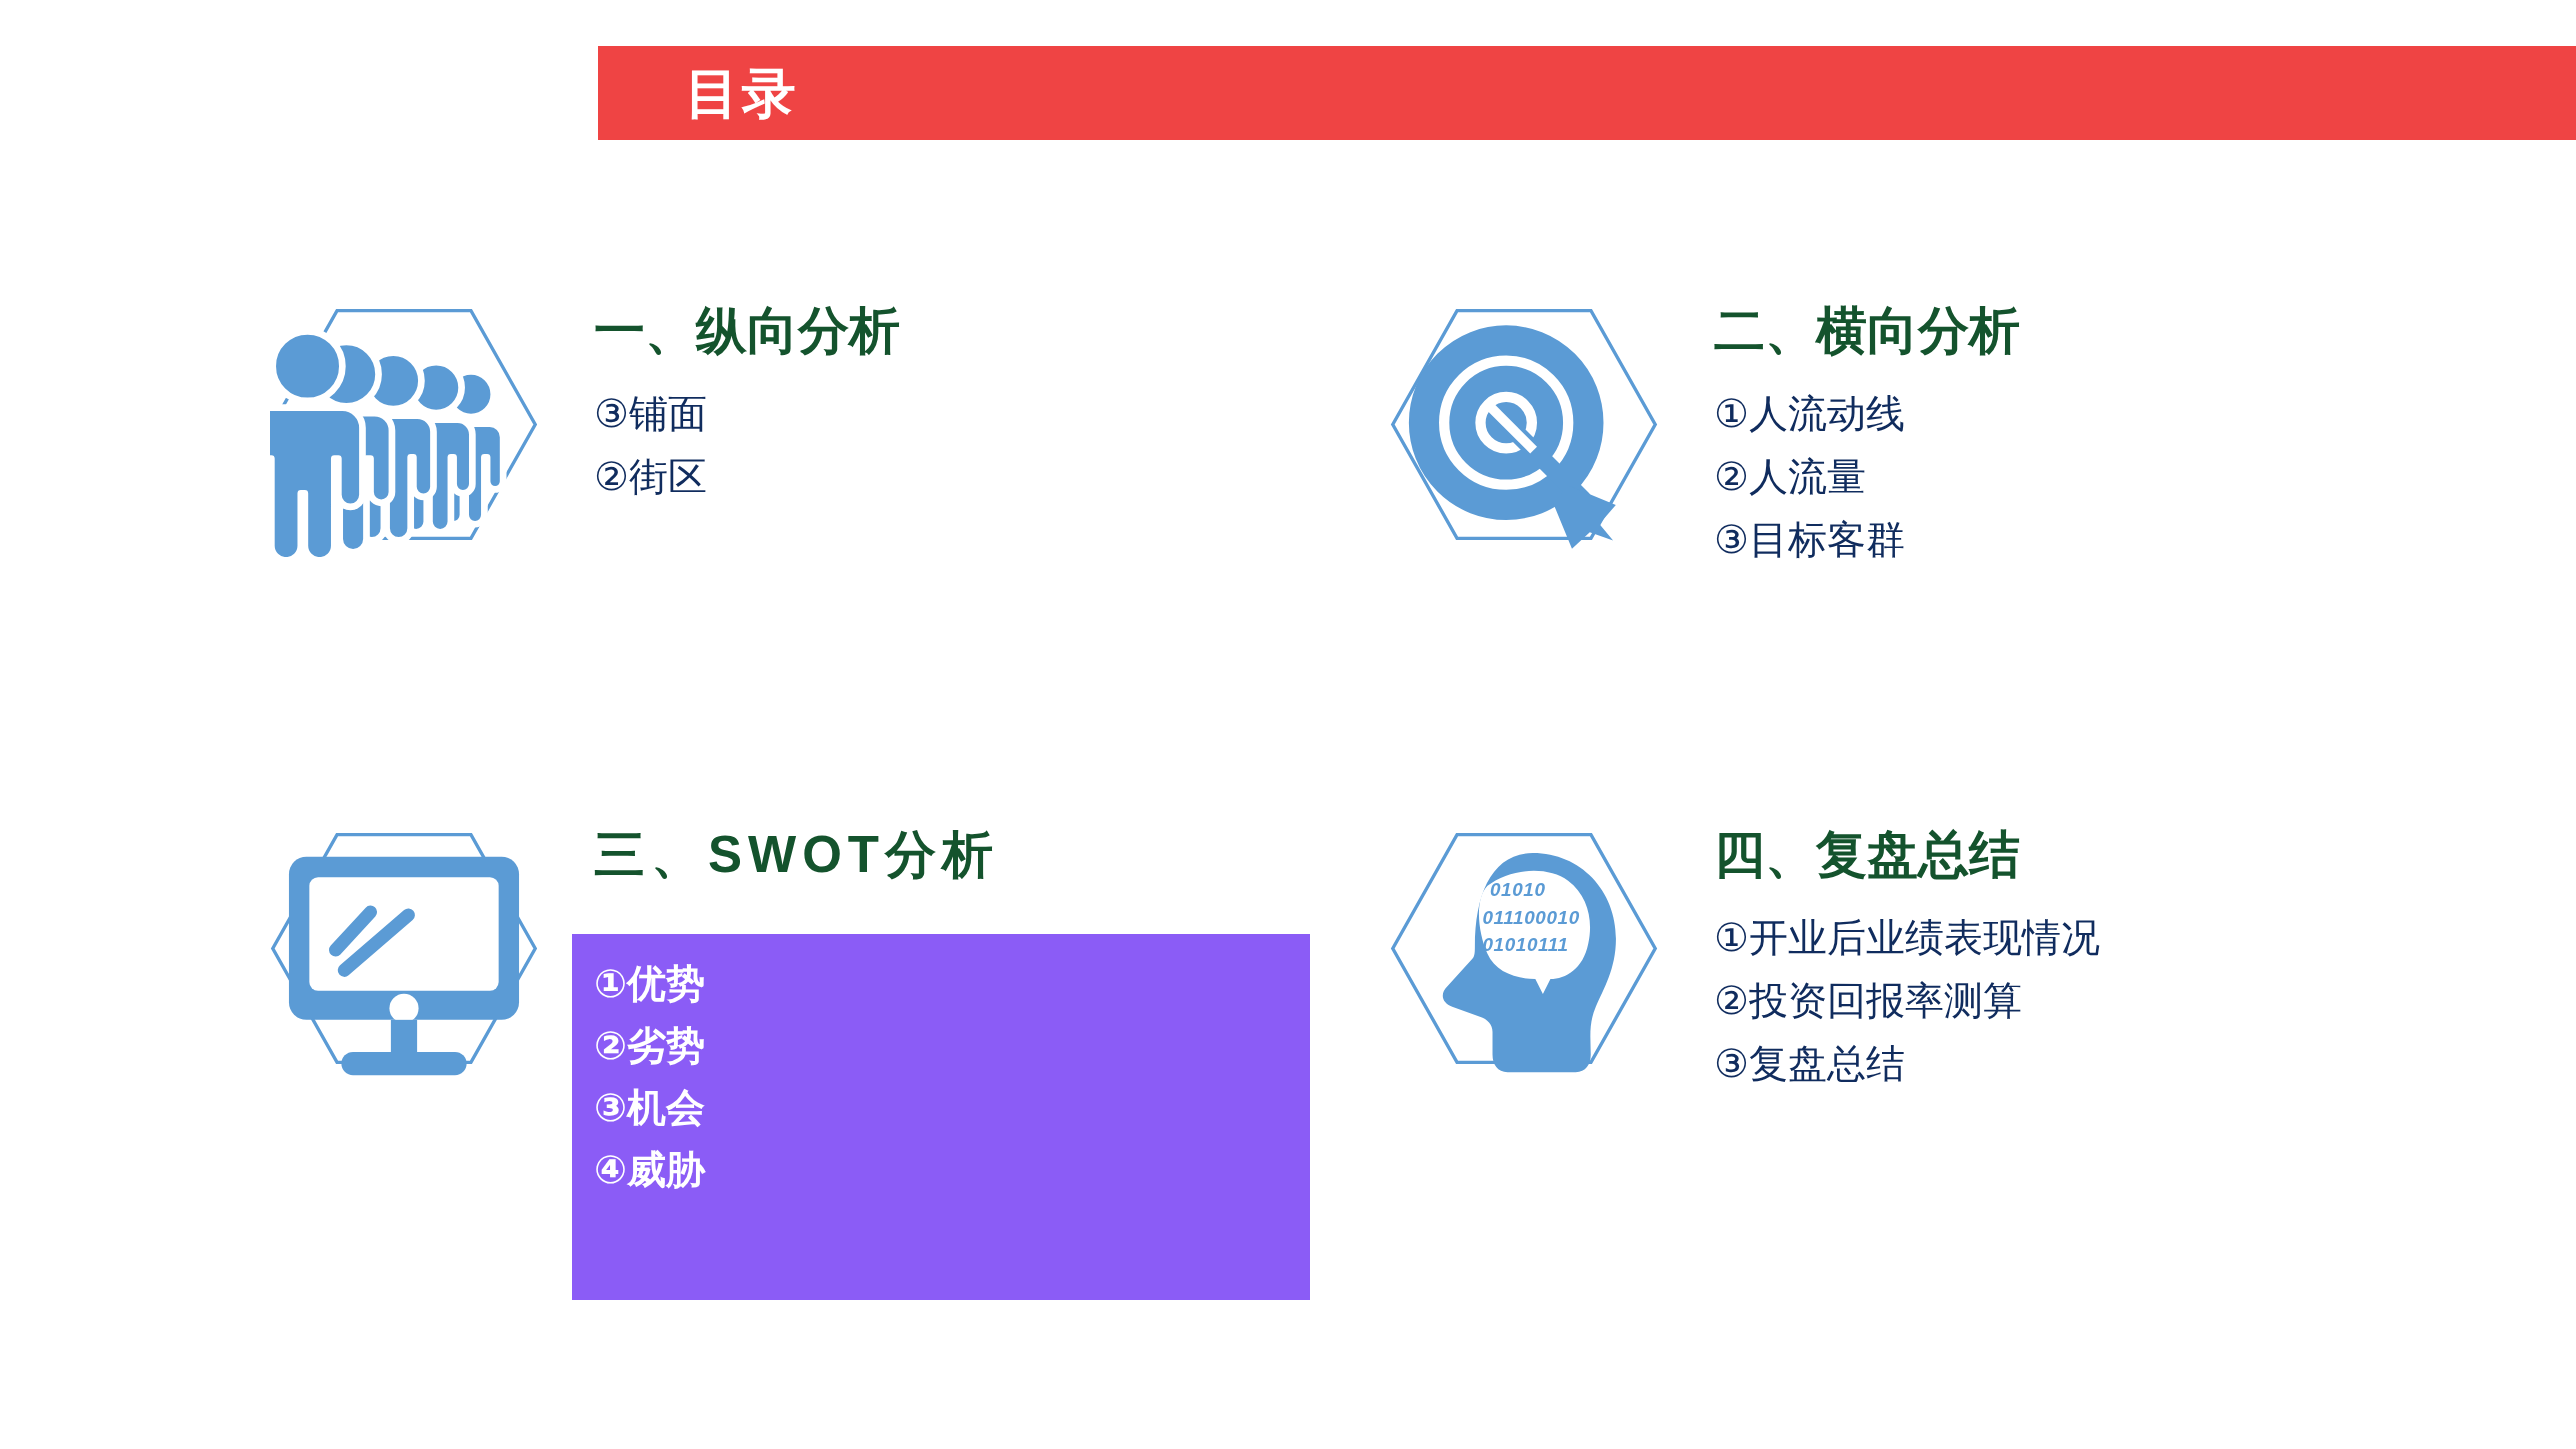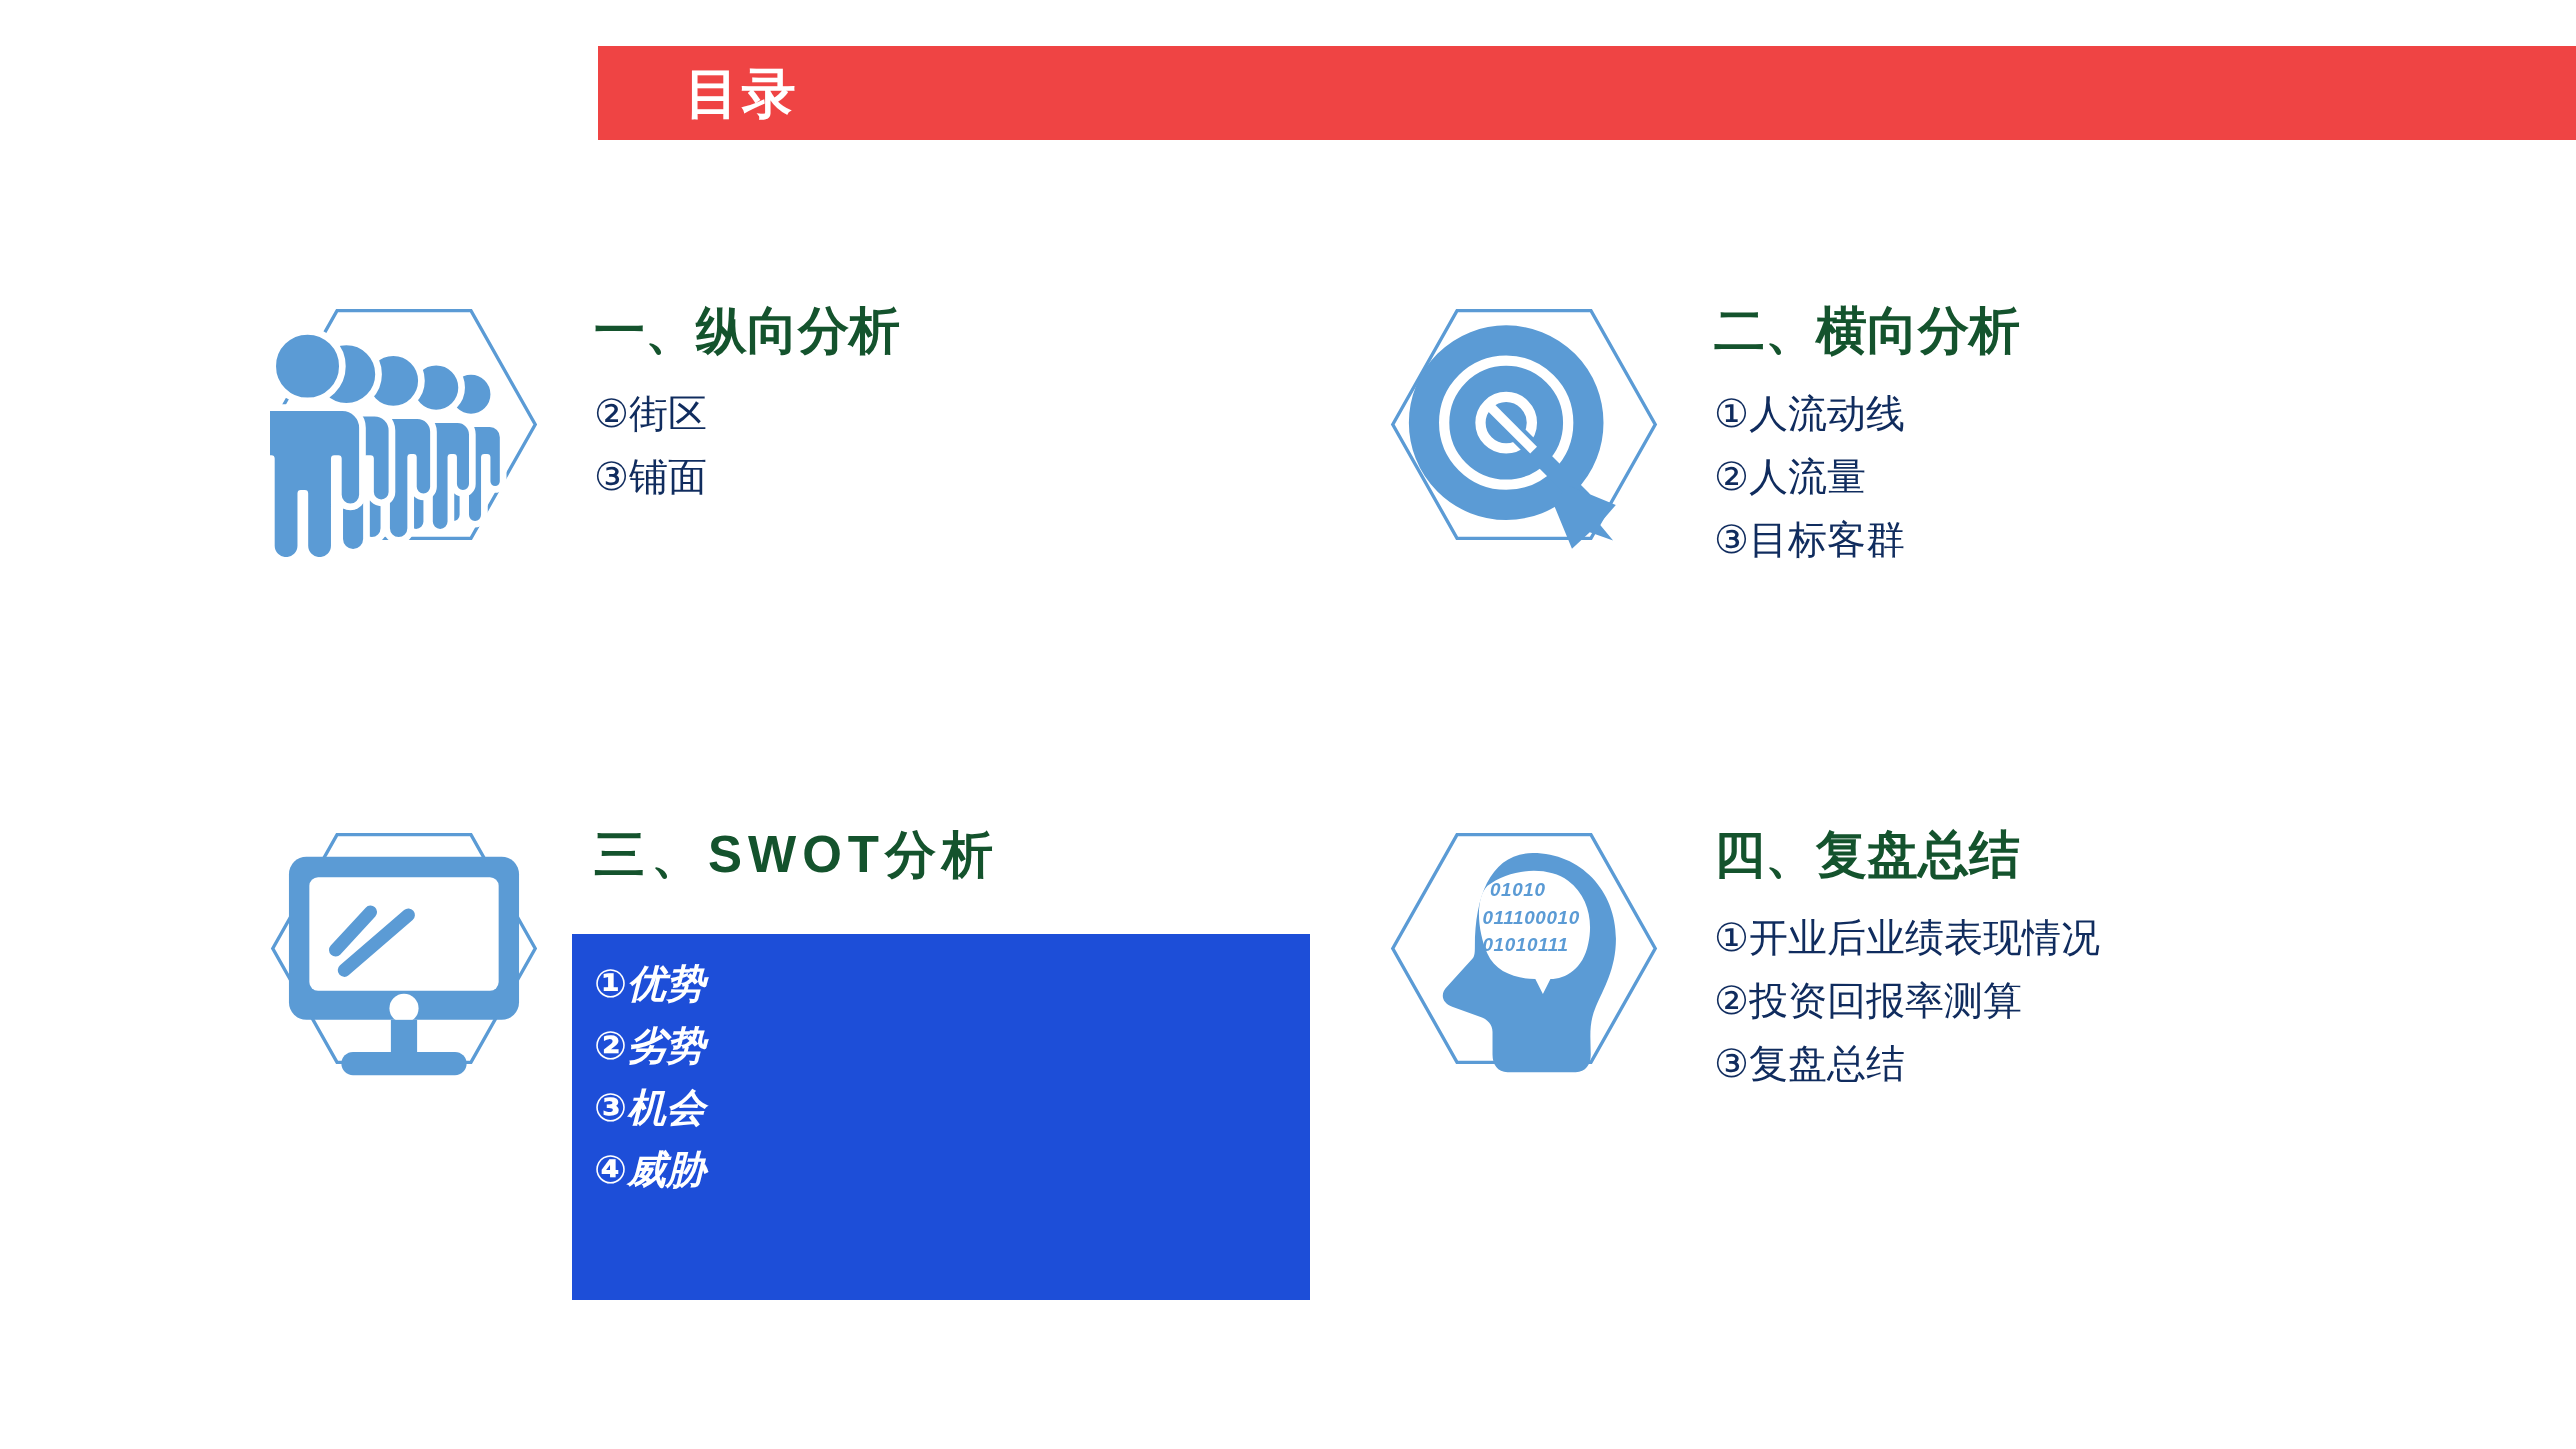--- a/index.html
+++ b/index.html
@@ -96,22 +96,21 @@
   }
   .section-list li { margin: 0; padding: 0; }
 
   
   #swot-block {
     position: absolute;
     left: 572px;
     top: 934px;
     width: 738px;
     height: 366px;
-    background: #1d4ed8;
-    font-style: italic;
+    background: #8b5cf6;
   }
   #swot-block .section-list {
     position: absolute;
     left: 22px;
     top: 0;
     padding-top: 19px;
     color: #ffffff;
     font-weight: bold;
     font-size: 39px;
     line-height: 62px;
@@ -154,22 +153,22 @@
             <circle cx="28" cy="27" r="26"></circle>
             <path d="M2 58 h52 a15 15 0 0 1 15 15 v50 a9 9 0 0 1 -18 0 v-27 h-3 v65 a11 11 0 0 1 -22 0 v-39 h-3 v39 a11 11 0 0 1 -22 0 v-65 h-3 v27 a9 9 0 0 1 -18 0 v-50 a15 15 0 0 1 15 -15 z"></path>
           </g>
         </g>
       </svg>
     </div>
   </div>
   <div class="section-body">
     <div class="section-heading">一、纵向分析</div>
     <ul class="section-list">
+      <li>③铺面</li>
       <li>②街区</li>
-      <li>③铺面</li>
     </ul>
   </div>
 </div>
 
 <div class="section" id="section-2">
   <div class="hexagon-wrap">
     <svg viewBox="0 0 400 348" xmlns="http://www.w3.org/2000/svg">
       <polygon points="100,4 300,4 396,174 300,344 100,344 4,174" fill="#FFFFFF" stroke="#5B9BD5" stroke-width="5"></polygon>
     </svg>
     <div class="icon-layer">

